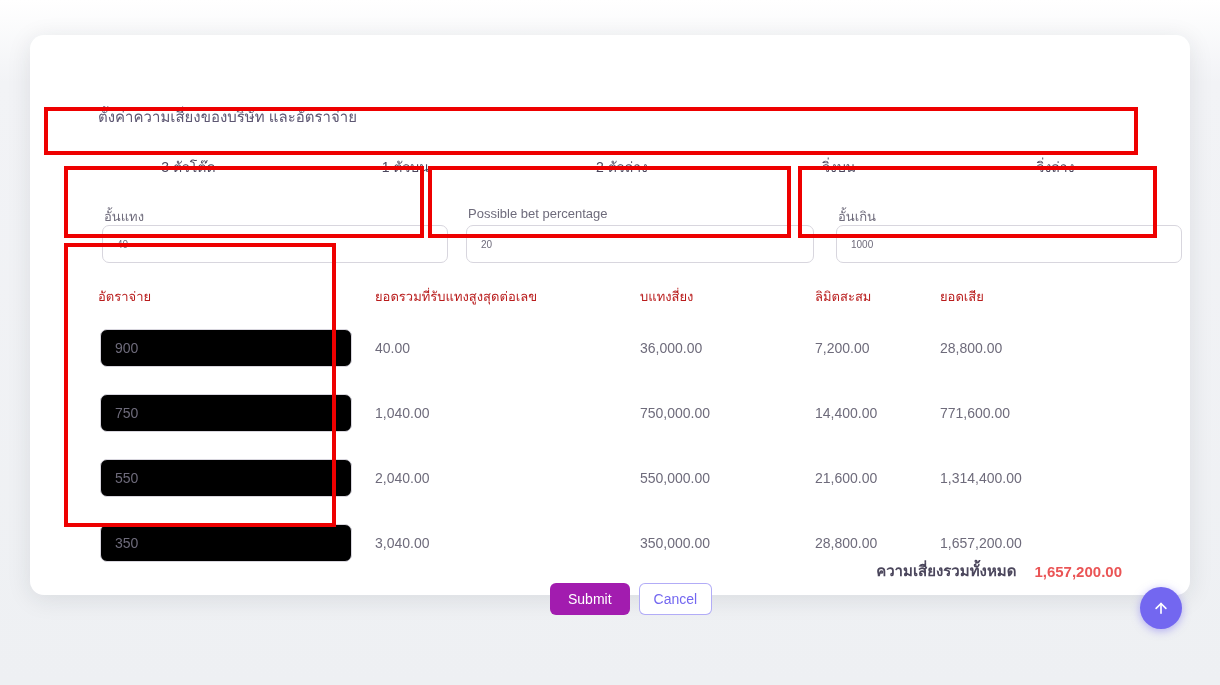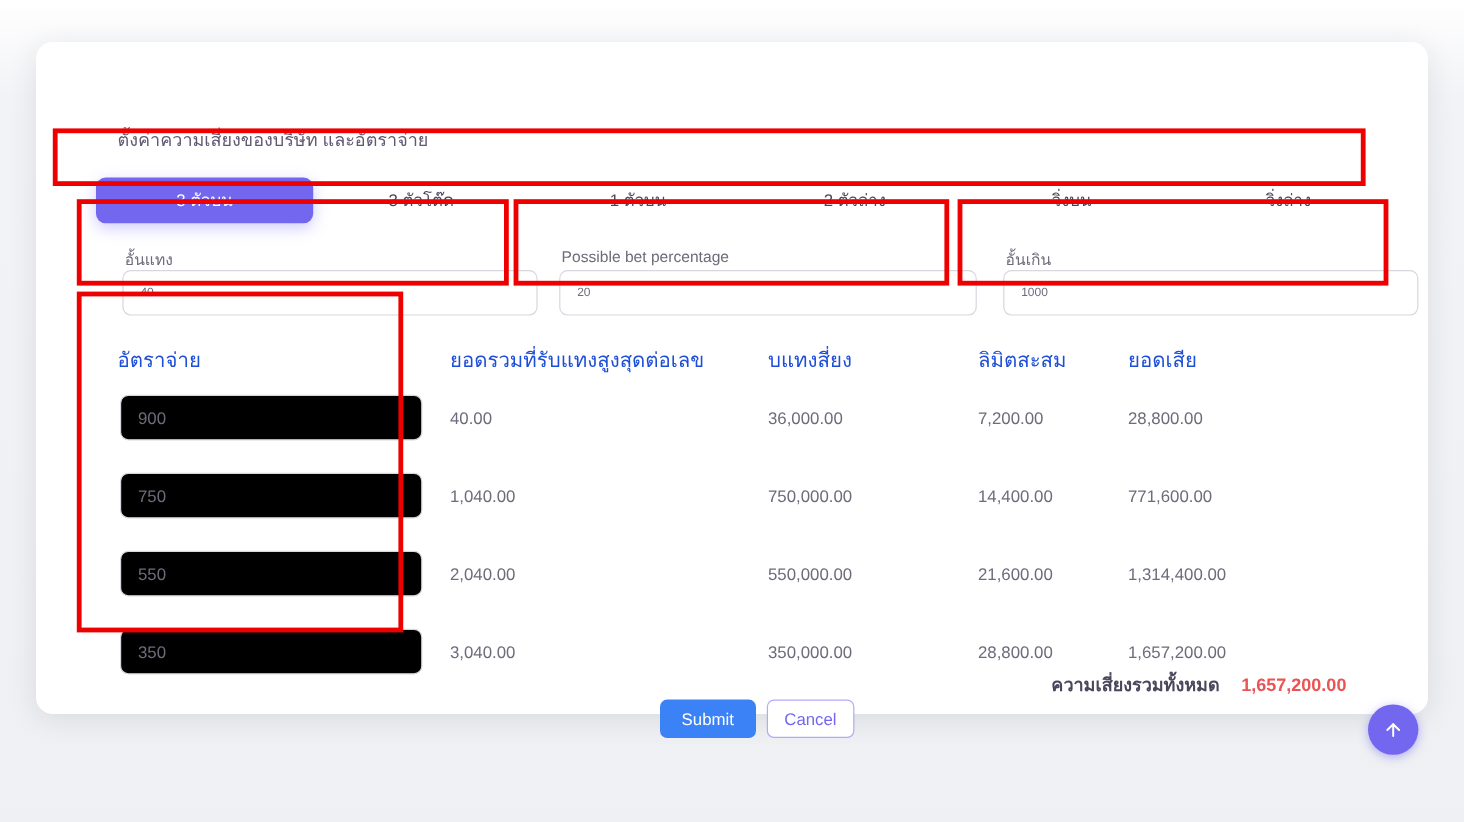--- a/index.html
+++ b/index.html
@@ -30,38 +30,38 @@
   }
   .tab.active { background:#7367f0; color:#ffffff; box-shadow:0 4px 12px rgba(115,103,240,.35); }
   
   .field-label { position:absolute; font-size:13px; color:#6e6b7b; }
   .text-input {
     position:absolute; height:38px; border:1px solid #d8d6de; border-radius:7px;
     font-size:10px; color:#6e6b7b; padding:0 14px; background:#fff; outline:none;
     font-family:inherit;
   }
   
-  .th { position:absolute; font-size:17px; color:#1d4ed8; }
+  .th { position:absolute; font-size:13px; color:#b91c1c; }
   .cell { position:absolute; font-size:14px; color:#6e6b7b; }
   .rate-input {
     position:absolute; left:70px; width:252px; height:38px; border:1px solid #d8d6de;
     border-radius:7px; font-size:14px; color:#6e6b7b; padding:0 14px; background:#000000;
     outline:none; font-family:inherit;
   }
   
   .total-row {
     position:absolute; right:68px; top:524px; display:flex; align-items:center; gap:18px;
   }
   .total-label { font-size:15px; font-weight:bold; color:#4b465c; }
   .total-value { font-size:15px; font-weight:bold; color:#ea5455; }
   .footer-buttons {
     position:absolute; left:520px; top:548px; display:flex; gap:9px; align-items:center;
   }
   .btn-submit {
-    background:#3b82f6; color:#fff; border:none; border-radius:6px;
+    background:#a21caf; color:#fff; border:none; border-radius:6px;
     font-size:14px; padding:8px 18px; cursor:pointer; font-family:inherit;
   }
   .btn-cancel {
     background:#fff; color:#7367f0; border:1px solid rgba(115,103,240,.55);
     border-radius:6px; font-size:14px; padding:7px 14px; cursor:pointer; font-family:inherit;
   }
   
   .scroll-top {
     position:absolute; left:1140px; top:587px; width:42px; height:42px; border-radius:50%;
     background:#7367f0; border:none; display:flex; align-items:center; justify-content:center;
@@ -78,21 +78,20 @@
   .anno-col    { left:64px;  top:243px; width:272px;  height:284px; }
 </style>
 </head>
 <body>
 
 <div class="card">
 
   <div class="page-title">ตั้งค่าความเสี่ยงของบริษัท และอัตราจ่าย</div>
 
   <div class="tabbar">
-    <div class="tab active">3 ตัวบน</div>
     <div class="tab">3 ตัวโต๊ด</div>
     <div class="tab">1 ตัวบน</div>
     <div class="tab">2 ตัวล่าง</div>
     <div class="tab">วิ่งบน</div>
     <div class="tab">วิ่งล่าง</div>
   </div>
 
   <div class="field-label" style="left:74px; top:171px;">อั้นแทง</div>
   <input class="text-input" style="left: 72px; top: 190px; width: 346px;" value="40">
 

